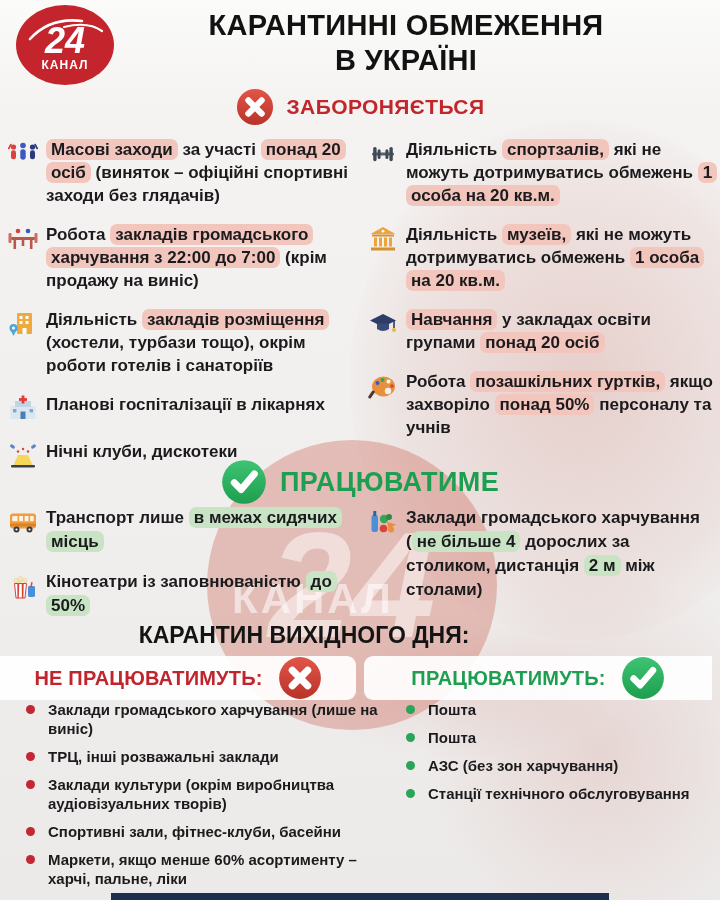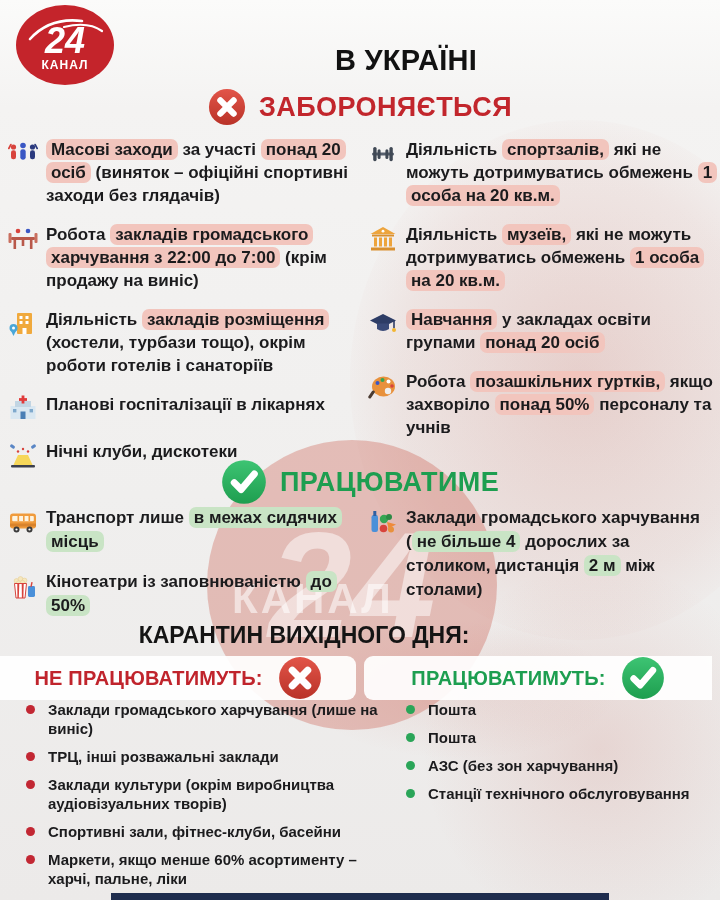--- a/index.html
+++ b/index.html
@@ -28,21 +28,21 @@
   .logo-number{font-size:36px;font-weight:800;font-style:italic;color:#fff;line-height:34px;margin-top:6px;}
   .logo-channel{font-size:12px;font-weight:800;color:#fff;letter-spacing:1px;}
   .logo svg{position:absolute;inset:0;}
   h1{flex:1;margin:0;padding-right:22px;text-align:center;font-size:29px;line-height:35px;
      font-weight:800;color:#121212;letter-spacing:.3px;}
   
   .sec-head{position:absolute;left:0;width:720px;display:flex;align-items:center;justify-content:center;gap:13px;z-index:2;}
   .sec-head.prohibit{top:86px;height:42px;}
   .sec-head.work{top:458px;height:48px;}
   .sec-title{margin:0;font-weight:800;letter-spacing:.4px;}
-  .sec-title.red{font-size:27px;color:#c2262c;}
+  .sec-title.red{font-size:21px;color:#c2262c;}
   .sec-title.green{font-size:27px;color:#1d9e50;}
   .badge{display:inline-flex;flex:0 0 auto;}
   .badge svg{display:block;}
   
   .grid{position:absolute;left:6px;width:708px;display:grid;grid-template-columns:1fr 1fr;gap:0 12px;z-index:2;}
   .grid.prohibited{top:138px;}
   .grid.working{top:506px;}
   .item{display:flex;gap:7px;margin-bottom:16px;}
   .item .icon{flex:0 0 33px;display:flex;justify-content:center;align-items:flex-start;padding-top:1px;}
   .item p{margin:0;font-size:17px;line-height:23px;font-weight:700;color:#1b1b1d;}
@@ -88,21 +88,21 @@
     <div class="logo">
       <div class="logo-circle">
         <span class="logo-number">24</span>
         <span class="logo-channel">КАНАЛ</span>
       </div>
       <svg viewBox="0 0 98 80">
         <path d="M14 34 Q34 12 66 16" fill="none" stroke="#fff" stroke-width="2.6" stroke-linecap="round"></path>
         <path d="M48 22 Q72 16 86 26" fill="none" stroke="#fff" stroke-width="2.2" stroke-linecap="round"></path>
       </svg>
     </div>
-    <h1><br><span>В УКРАЇНІ</span></h1>
+    <h1><span>КАРАНТИННІ ОБМЕЖЕННЯ</span><br><span>В УКРАЇНІ</span></h1>
   </header>
 
   <div class="sec-head prohibit">
     <span class="badge">
       <svg width="38" height="38" viewBox="0 0 40 40">
         <defs>
             <linearGradient id="gx" x1="0" y1="0" x2="0" y2="1">
           <stop offset="0" stop-color="#e25549"></stop>
               <stop offset="1" stop-color="#b93228"></stop>
             </linearGradient>

